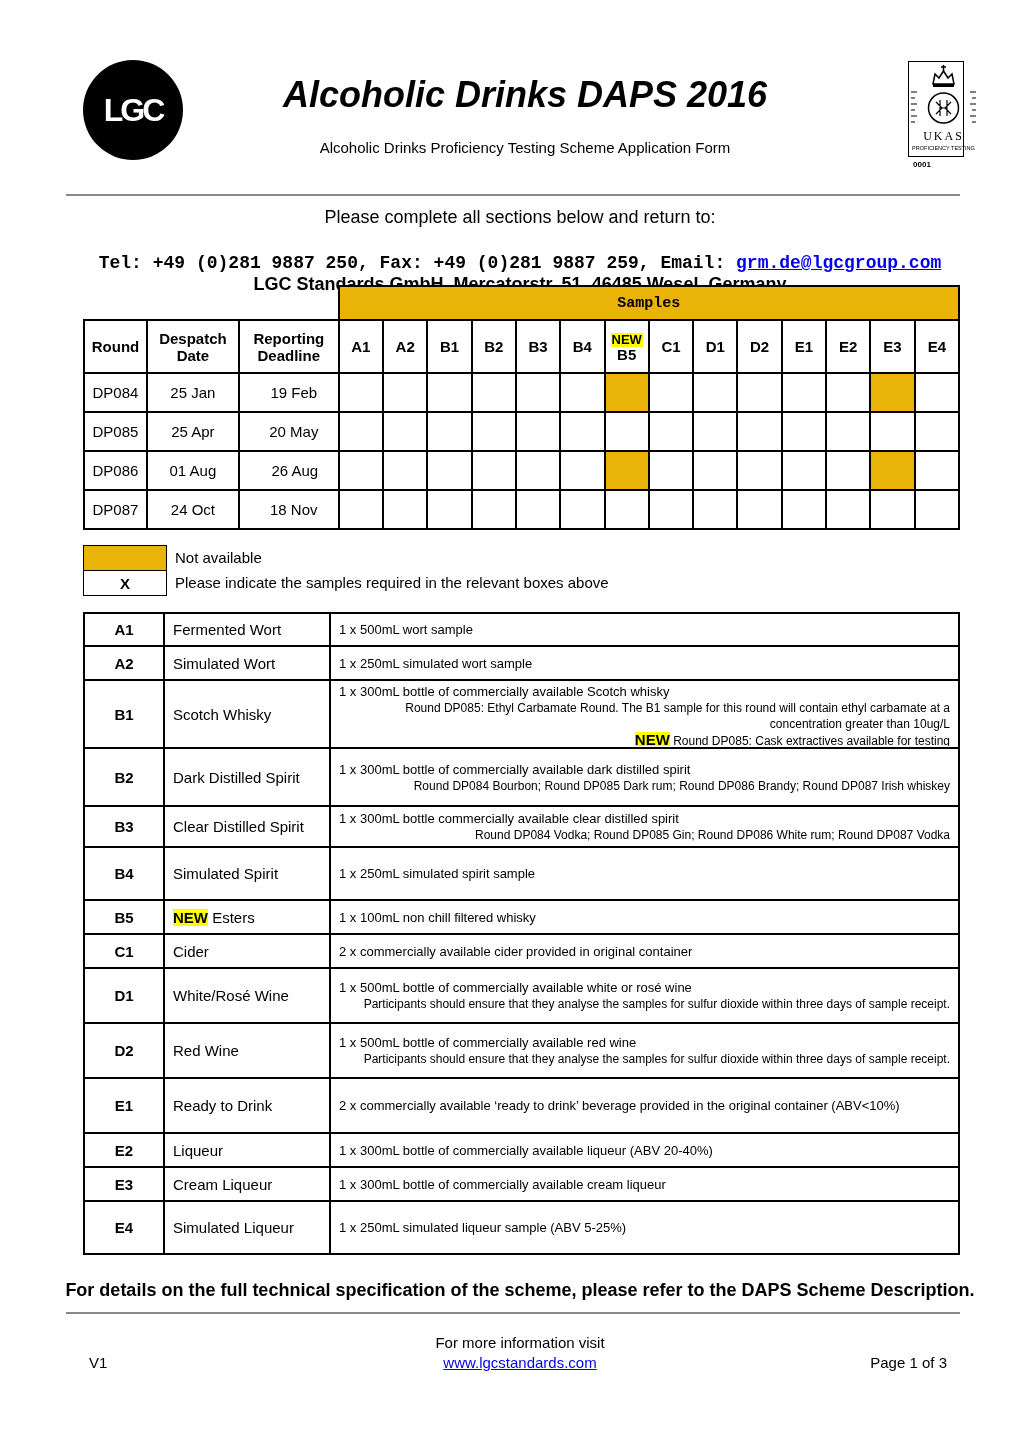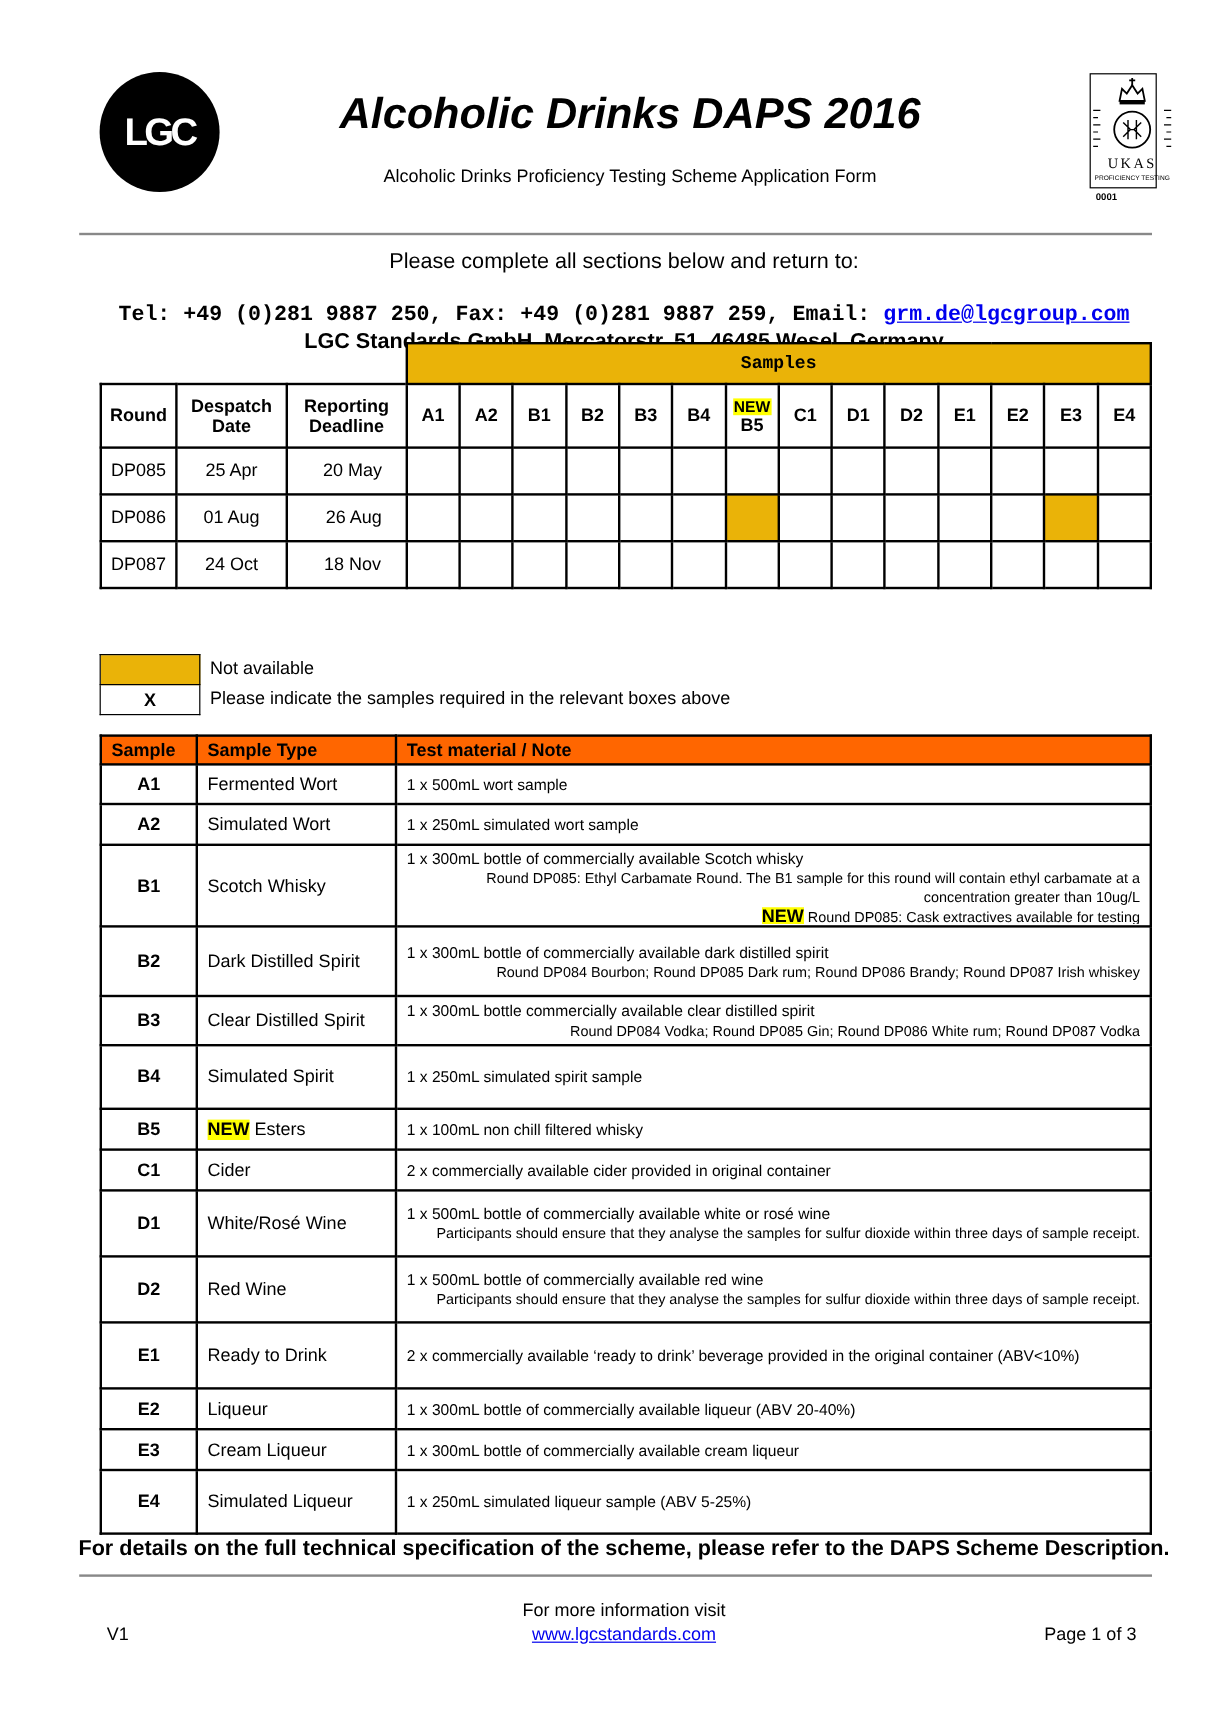--- a/index.html
+++ b/index.html
@@ -111,20 +111,39 @@
           <th style="line-height:16px"><span class="new-badge">NEW</span><br><span>B5</span></th>
           <th>C1</th>
           <th>D1</th>
           <th>D2</th>
           <th>E1</th>
           <th>E2</th>
           <th>E3</th>
           <th>E4</th>
         </tr>
         <tr style="height:39px">
+          <td>DP084</td>
+          <td>25 Jan</td>
+          <td style="padding-left:10px">19 Feb</td>
+          <td class=""></td>
+          <td class=""></td>
+          <td class=""></td>
+          <td class=""></td>
+          <td class=""></td>
+          <td class=""></td>
+          <td class="orange"></td>
+          <td class=""></td>
+          <td class=""></td>
+          <td class=""></td>
+          <td class=""></td>
+          <td class=""></td>
+          <td class="orange"></td>
+          <td class=""></td>
+        </tr>
+        <tr style="height:39px">
           <td>DP085</td>
           <td>25 Apr</td>
           <td style="padding-left:10px">20 May</td>
           <td class=""></td>
           <td class=""></td>
           <td class=""></td>
           <td class=""></td>
           <td class=""></td>
           <td class=""></td>
           <td class=""></td>
@@ -192,25 +211,20 @@
 <div class="abs legend-text" style="top:574px;">Please indicate the samples required in the relevant boxes above</div>
 
 <div id="details-wrap">
     <table class="details" style="left: 83px; top: 612px; width: 877px;">
       <colgroup>
         <col style="width:80px">
         <col style="width:166px">
         <col>
       </colgroup>
       <tbody>
-        <tr>
-          <th>Sample</th>
-          <th>Sample Type</th>
-          <th>Test material / Note</th>
-        </tr>
         <tr style="height:33px">
           <td class="code">A1</td>
           <td>Fermented Wort</td>
           <td>
             <div class="note-main">1 x 500mL wort sample</div>
           </td>
         </tr>
         <tr style="height:34px">
           <td class="code">A2</td>
           <td>Simulated Wort</td>

